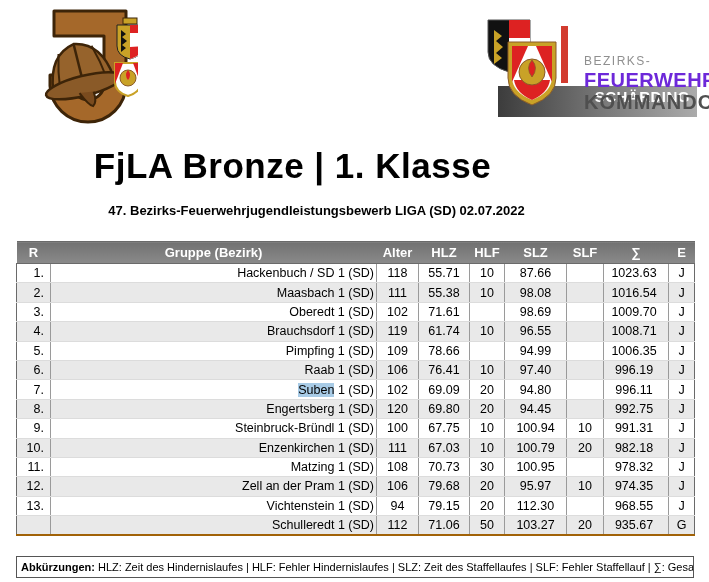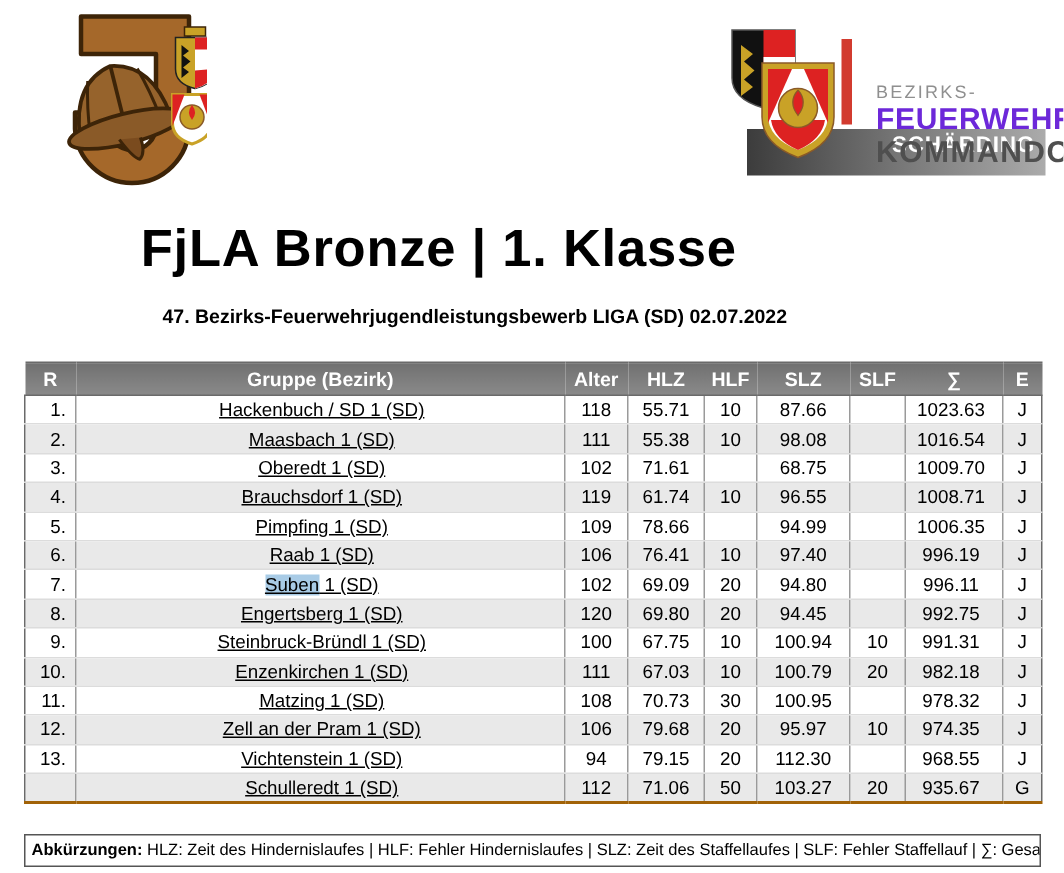--- a/index.html
+++ b/index.html
@@ -41,21 +41,21 @@
   .results td {
     font-size:12.5px; height:19.4px; border-left:1px solid #9a9a9a;
     border-bottom:1px solid #dcdcdc; white-space:nowrap; overflow:hidden; padding:0 2px;
   }
   .results td:first-child { border-left:1px solid #6a6a6a; }
   .results td:last-child { border-right:1px solid #6a6a6a; }
   .results tr:last-child td { border-bottom:2px solid #a16207; }
   .results tbody tr:nth-child(even) td { background:#e9e9e9; }
   .results tbody tr:nth-child(odd) td { background:#ffffff; }
   td.c-rank { text-align:right; padding-right:6px; }
-  td.c-group { text-align:center; padding-left:4px;text-decoration:underline; }
+  td.c-group { text-align:right; padding-left:4px; }
   td.c-num { text-align:center; }
   td.c-sum { text-align:center; padding-right:6px;margin-top:26px; }
   td.c-e { text-align:center; }
   .hl { background:#a8cbe6; }
   
   .abbrev {
     position:absolute; left:16px; top:556px; width:678px; height:22px;
     border:1px solid #555; font-size:11px; line-height:20px; padding-left:4px;
     white-space:nowrap; overflow:hidden;
   }
@@ -170,21 +170,21 @@
           <td class="c-num"></td>
           <td class="c-sum">1016.54</td>
           <td class="c-e">J</td>
         </tr>
         <tr>
           <td class="c-rank">3.</td>
           <td class="c-group">Oberedt 1 (SD)</td>
           <td class="c-num">102</td>
           <td class="c-num">71.61</td>
           <td class="c-num"></td>
-          <td class="c-num">68.75</td>
+          <td class="c-num">98.69</td>
           <td class="c-num"></td>
           <td class="c-sum">1009.70</td>
           <td class="c-e">J</td>
         </tr>
         <tr>
           <td class="c-rank">4.</td>
           <td class="c-group">Brauchsdorf 1 (SD)</td>
           <td class="c-num">119</td>
           <td class="c-num">61.74</td>
           <td class="c-num">10</td>

